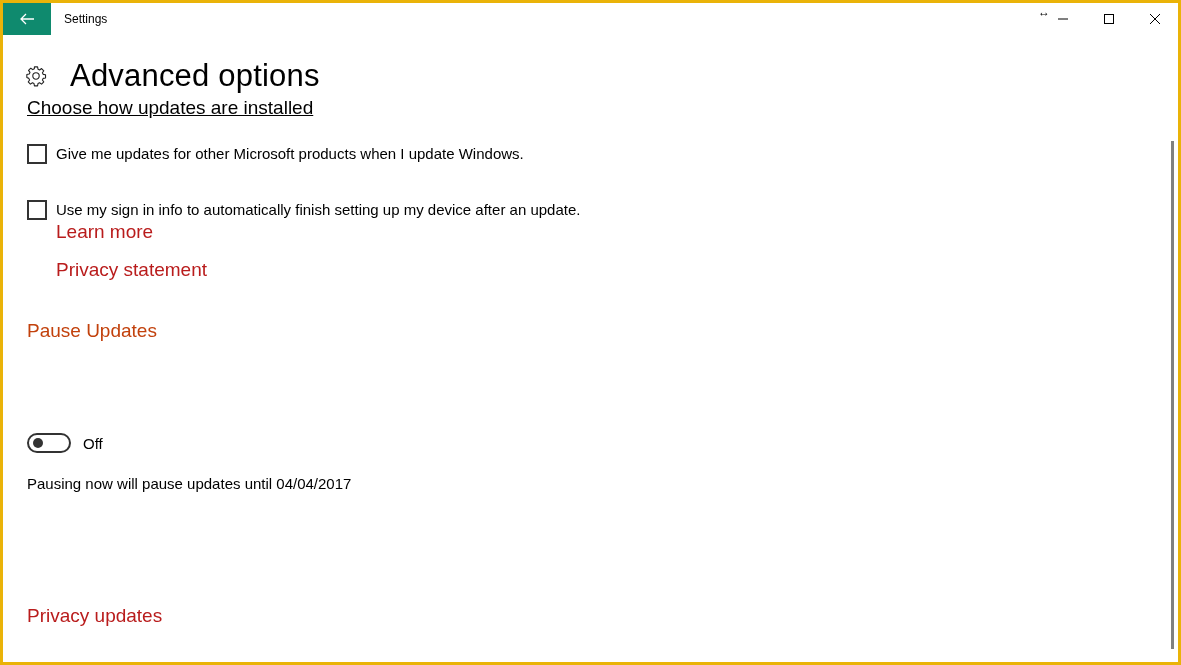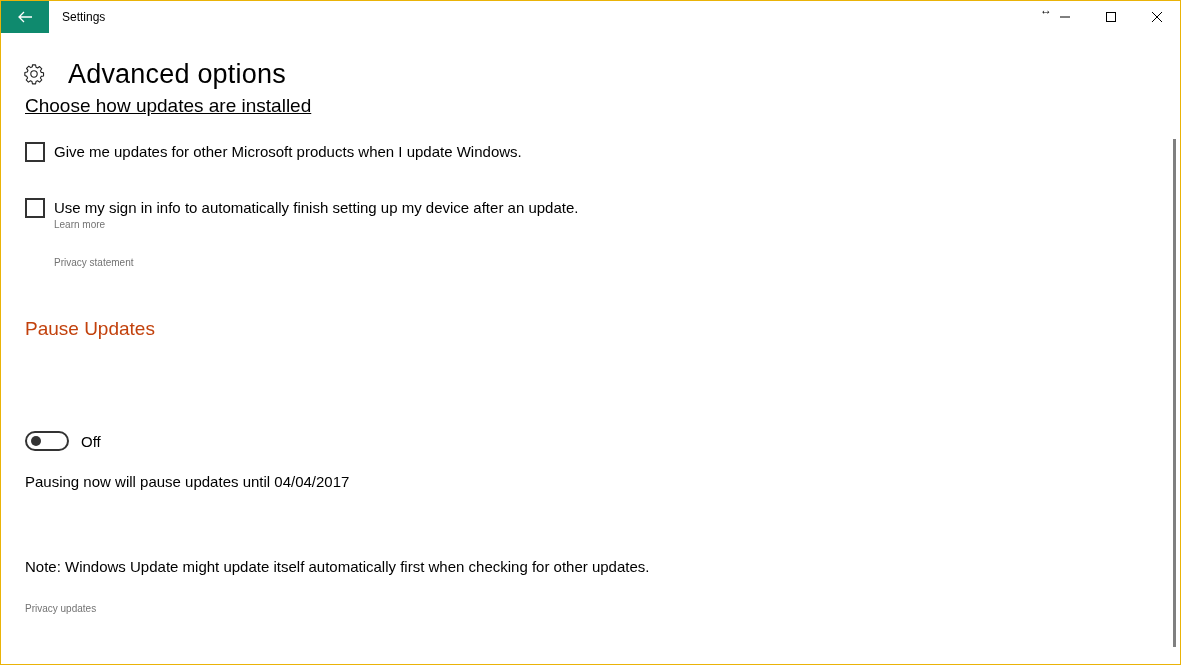--- a/index.html
+++ b/index.html
@@ -1,45 +1,45 @@
 <!DOCTYPE html>
 <html><head>
   <meta charset="utf-8">
   <style>
     * { box-sizing: border-box; margin: 0; padding: 0; }
     html, body { width: 1181px; height: 665px; overflow: hidden; background: #ffffff; }
     body { font-family: "Liberation Sans", sans-serif; color: #000; position: relative; }
     .window {
       position: absolute; left: 0; top: 0; width: 1181px; height: 665px;
-      border: 1px solid #eab308; background: #fff;
+      border: 3px solid #eab308; background: #fff;
     }
     .titlebar { position: absolute; left: 0; top: 0; width: 100%; height: 32px; }
     .back-btn {
       position: absolute; left: 0; top: 0; width: 48px; height: 32px;
       background: #0f8a6e; display: flex; align-items: center; justify-content: center;
       cursor: pointer;
     }
     .title-text {
       position: absolute; left: 61px; top: 9px; font-size: 12px; color: #000;
     }
     .win-controls { position: absolute; right: 0; top: 0; height: 32px; display: flex; }
     .resize-ind { position: absolute; right: 128px; top: 2px; font-size: 12px; color: #000; }
     .ctrl { width: 46px; height: 32px; display: flex; align-items: center; justify-content: center; cursor: pointer; }
     .content { position: absolute; left: 24px; top: 56px; right: 30px; }
     .header { display: flex; align-items: center; height: 34px; }
     .gear { width: 22px; height: 22px; margin-left: -2px; margin-right: 23px; }
-    .page-title { font-size: 27px; font-weight: normal; color: #000; letter-spacing: 0.2px; }
+    .page-title { font-size: 31px; font-weight: normal; color: #000; letter-spacing: 0.2px; }
     .section-title { font-size: 19px; color: #000; margin-top: 4px; text-decoration: underline; }
     .checkbox-row { display: flex; align-items: flex-start; position: absolute; left: 0; }
     .checkbox {
       width: 20px; height: 20px; border: 2px solid #333; background: #fff; cursor: pointer;
       margin-right: 9px; flex-shrink: 0;
     }
     .cb-label { font-size: 15px; line-height: 20px; color: #000; }
-    .link { font-size: 10px; color: #737373; cursor: pointer; position: absolute; left: 0; }
+    .link { font-size: 19px; color: #b91c1c; cursor: pointer; position: absolute; left: 0; }
     .subtitle { position: absolute; left: 0; font-size: 19px; color: #c2410c; }
     .para { position: absolute; left: 0; font-size: 15px; line-height: 20px; color: #000; width: 800px; }
     .toggle-row { position: absolute; left: 0; display: flex; align-items: center; }
     .toggle {
       width: 44px; height: 20px; border: 2px solid #333; border-radius: 10px;
       position: relative; cursor: pointer; margin-right: 12px;
     }
     .toggle-knob {
       position: absolute; left: 4px; top: 3px; width: 10px; height: 10px;
       border-radius: 50%; background: #333;
@@ -109,19 +109,18 @@
     <div class="toggle-row" style="top:374px;">
       <div class="toggle">
         <div class="toggle-knob"></div>
       </div>
       <span class="toggle-label">Off</span>
     </div>
 
     <p class="para" style="top:415px;">Pausing now will pause updates until 04/04/2017</p>
 
 
-    <p class="para" style="top:500px;">Note: Windows Update might update itself automatically first when checking for other updates.</p>
 
     <a class="link" style="top:546px;">Privacy updates</a>
   </div>
 
   <div class="scrollbar"></div>
 </div>
 
 </body></html>

